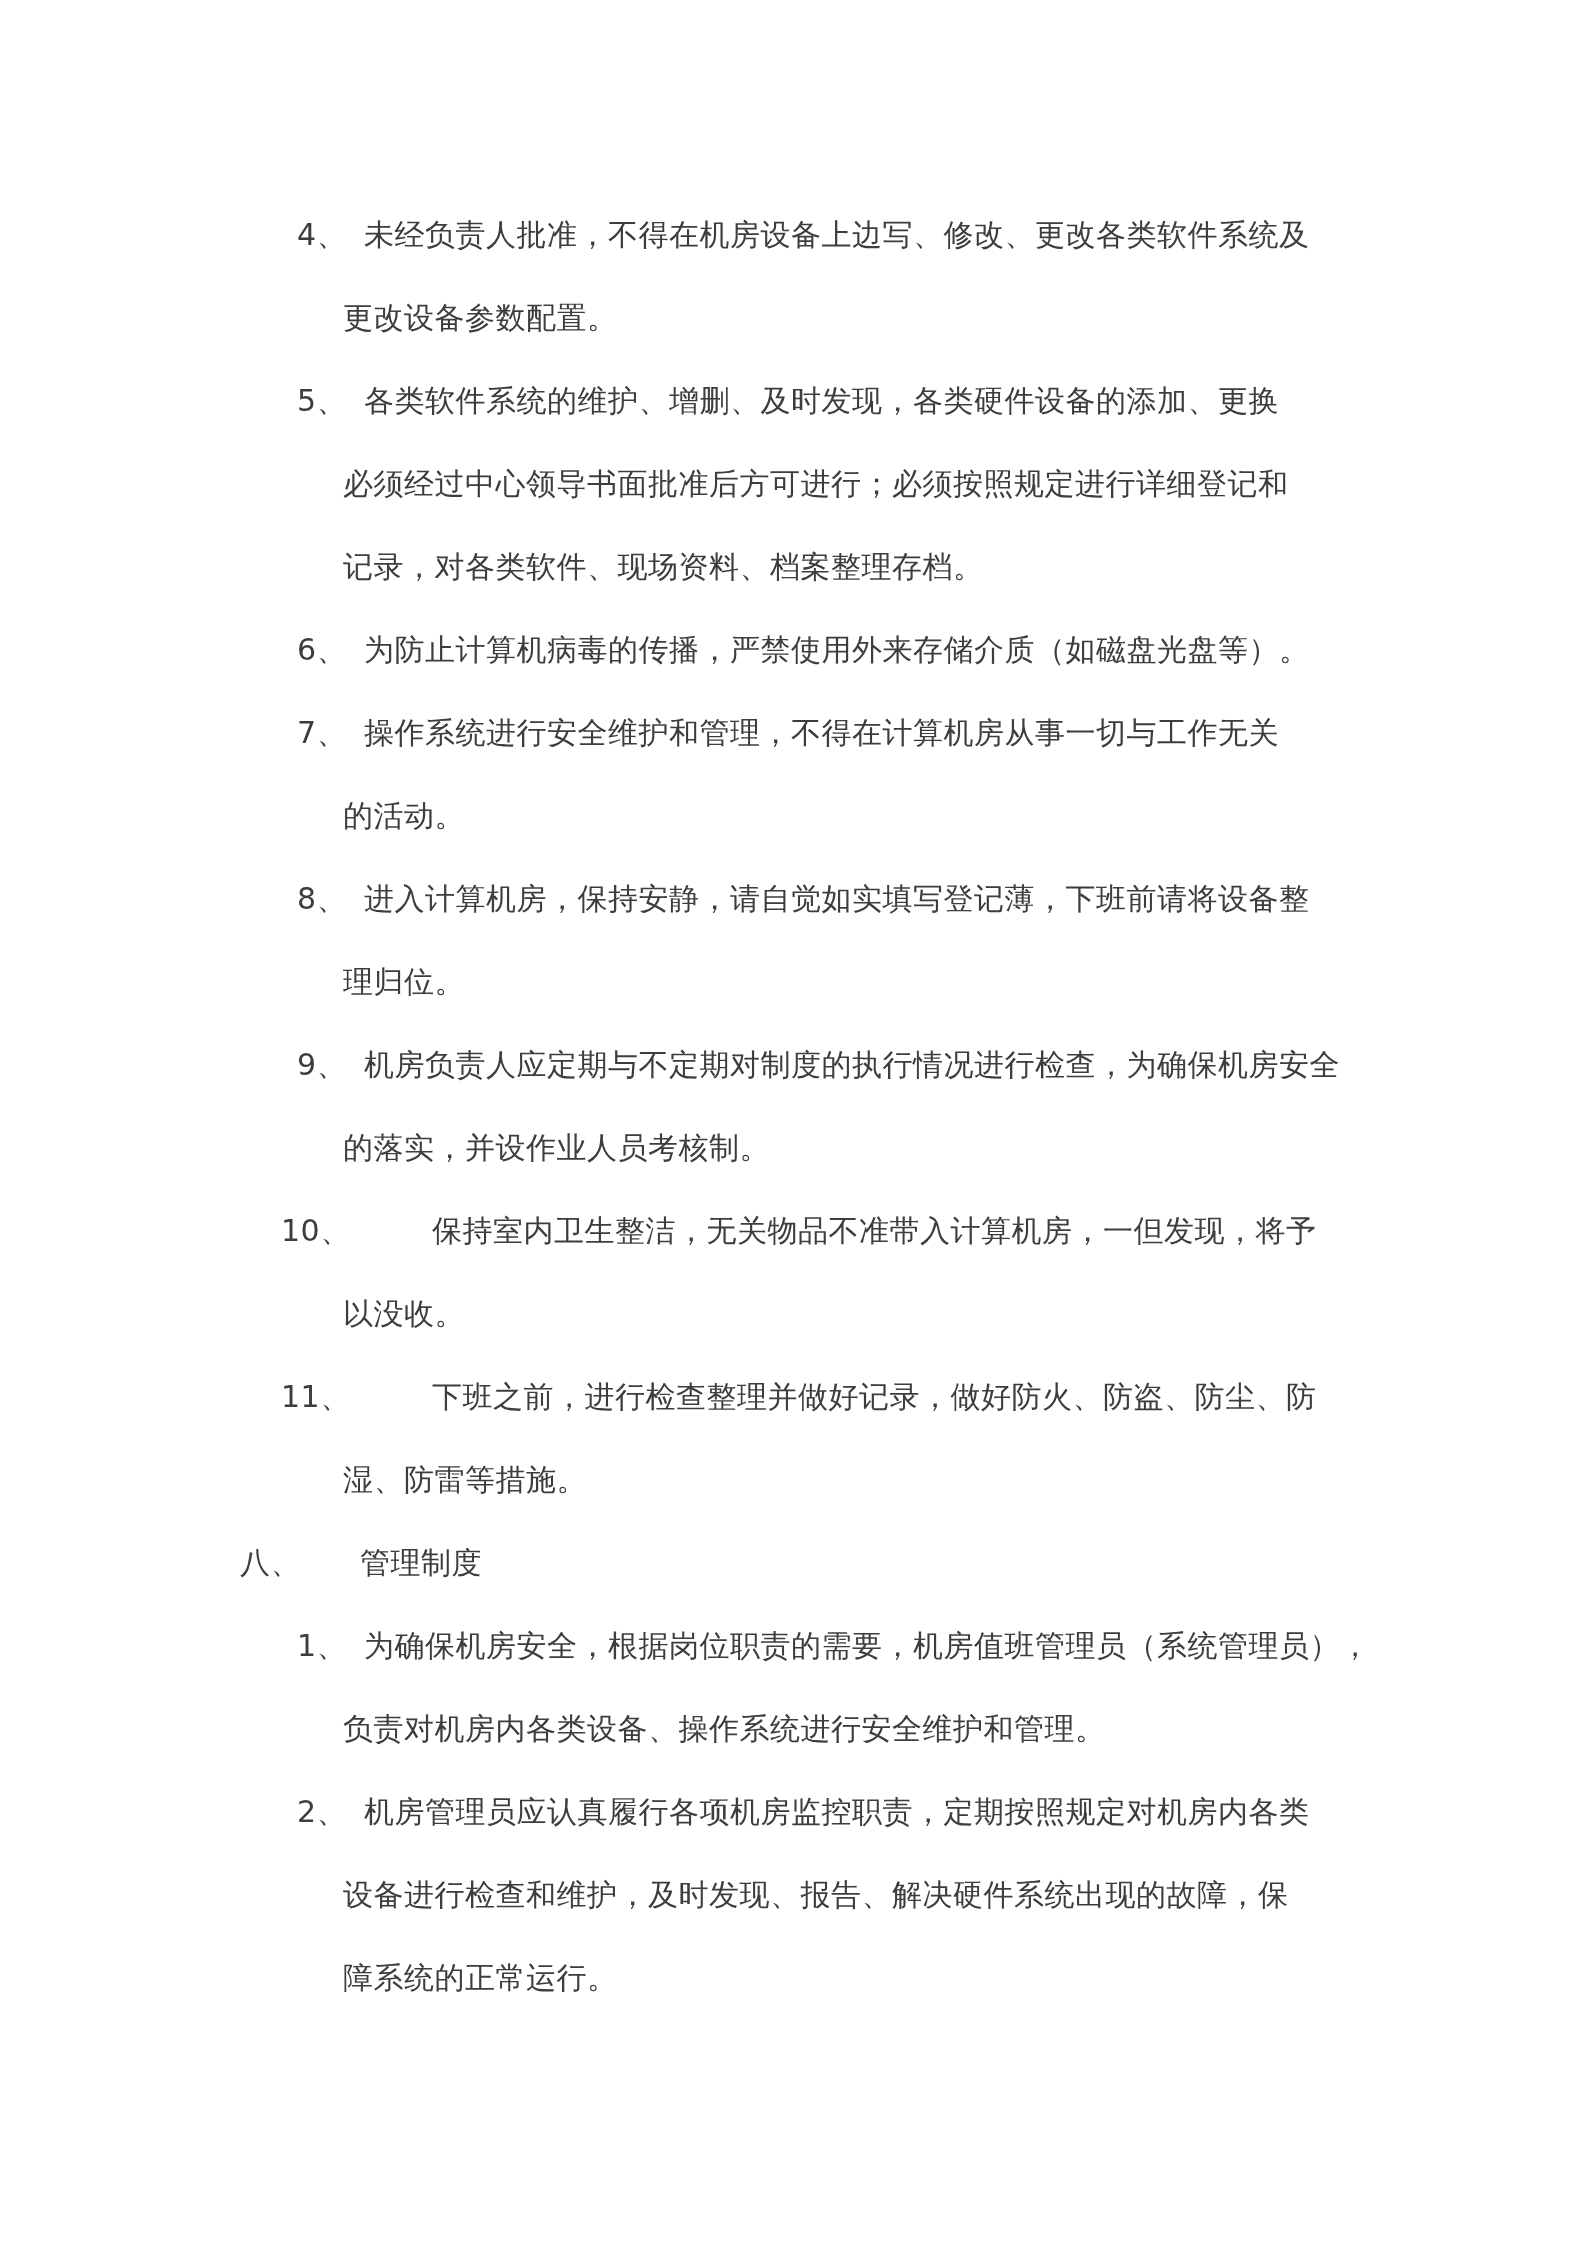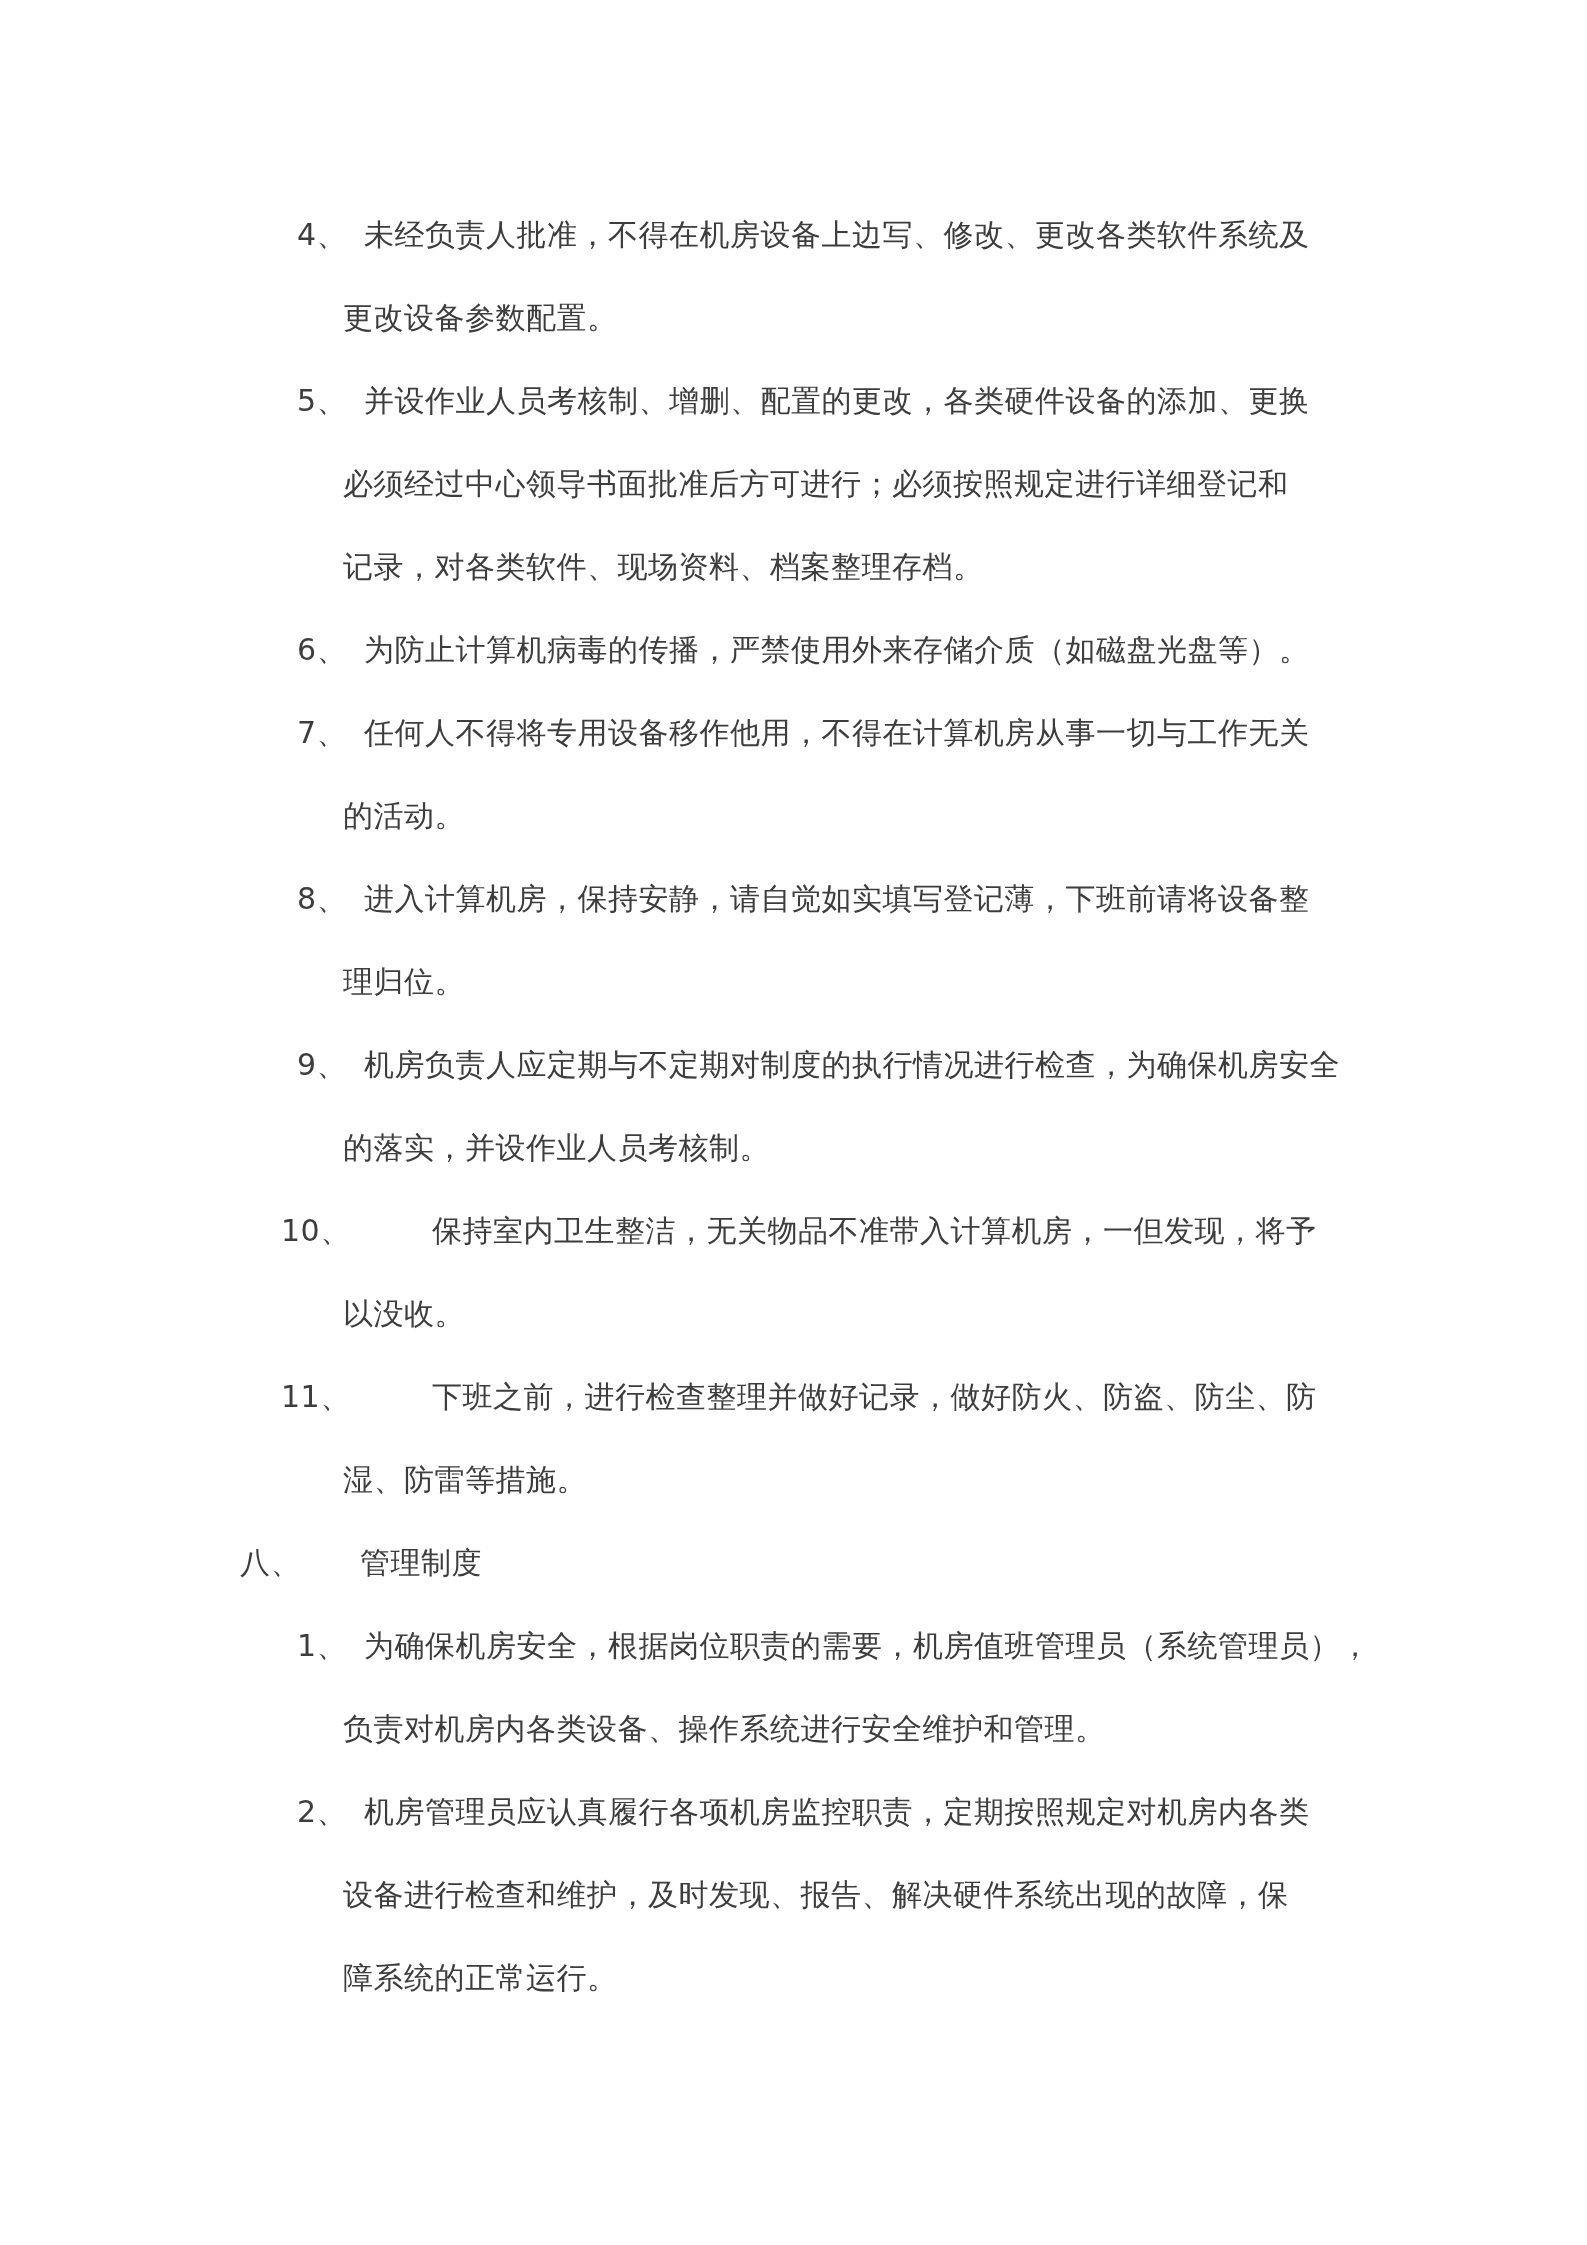--- a/index.html
+++ b/index.html
@@ -66,37 +66,37 @@
   <div class="line" style="top:215px;">
     <span class="num">4、</span>
     <span class="text-first">未经负责人批准，不得在机房设备上边写、修改、更改各类软件系统及</span>
   </div>
   <div class="line" style="top:298px;">
     <span class="text-cont">更改设备参数配置。</span>
   </div>
 
   <div class="line" style="top:381px;">
     <span class="num">5、</span>
-    <span class="text-first">并设作业人员考核制、增删、配置的更改，各类硬件设备的添加、更换</span>
+    <span class="text-first">各类软件系统的维护、增删、及时发现，各类硬件设备的添加、更换</span>
   </div>
   <div class="line" style="top:464px;">
     <span class="text-cont">必须经过中心领导书面批准后方可进行；必须按照规定进行详细登记和</span>
   </div>
   <div class="line" style="top:547px;">
     <span class="text-cont">记录，对各类软件、现场资料、档案整理存档。</span>
   </div>
 
   <div class="line" style="top:630px;">
     <span class="num">6、</span>
     <span class="text-first">为防止计算机病毒的传播，严禁使用外来存储介质（如磁盘光盘等）。</span>
   </div>
 
   <div class="line" style="top:713px;">
     <span class="num">7、</span>
-    <span class="text-first">任何人不得将专用设备移作他用，不得在计算机房从事一切与工作无关</span>
+    <span class="text-first">操作系统进行安全维护和管理，不得在计算机房从事一切与工作无关</span>
   </div>
   <div class="line" style="top:796px;">
     <span class="text-cont">的活动。</span>
   </div>
 
   <div class="line" style="top:879px;">
     <span class="num">8、</span>
     <span class="text-first">进入计算机房，保持安静，请自觉如实填写登记薄，下班前请将设备整</span>
   </div>
   <div class="line" style="top:962px;">

